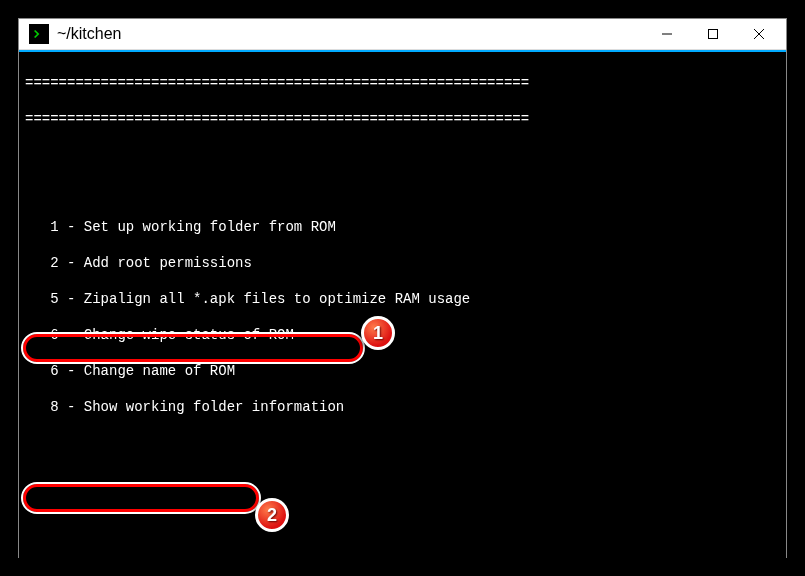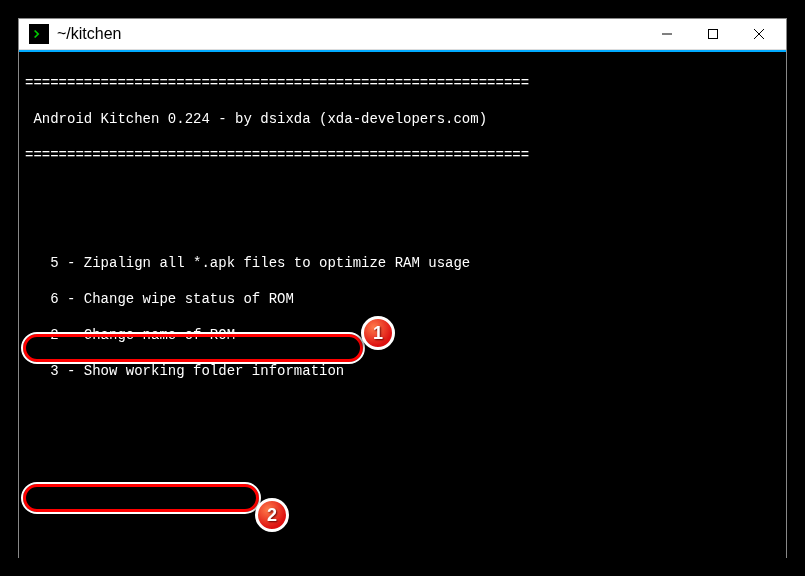--- a/index.html
+++ b/index.html
@@ -124,28 +124,29 @@
         <svg width="10" height="10">
             <line x1="0" y1="0" x2="10" y2="10" stroke="#000" stroke-width="1"></line>
             <line x1="10" y1="0" x2="0" y2="10" stroke="#000" stroke-width="1"></line>
           </svg>
       </div>
     </div>
   </div>
 
   <div class="terminal">
 <span class="term-line">============================================================</span>
-<span class="term-line"> Android Kitchen 0.224 - by dsixda (xda-developers.com)</span>
 <span class="term-line">============================================================</span>
 <span class="term-line"> </span>
 <span class="term-line"> </span>
+<span class="term-line">   1 - Set up working folder from ROM</span>
+<span class="term-line">   2 - Add root permissions</span>
 <span class="term-line">   5 - Zipalign all *.apk files to optimize RAM usage</span>
 <span class="term-line">   6 - Change wipe status of ROM</span>
-<span class="term-line">   2 - Change name of ROM</span>
-<span class="term-line">   3 - Show working folder information</span>
+<span class="term-line">   6 - Change name of ROM</span>
+<span class="term-line">   8 - Show working folder information</span>
 
 
 
 
 
 
 
 
 
 

